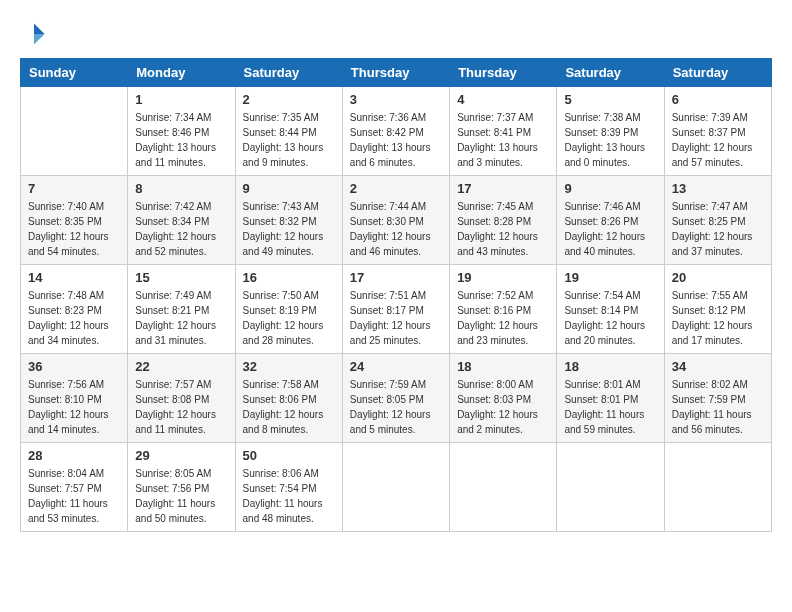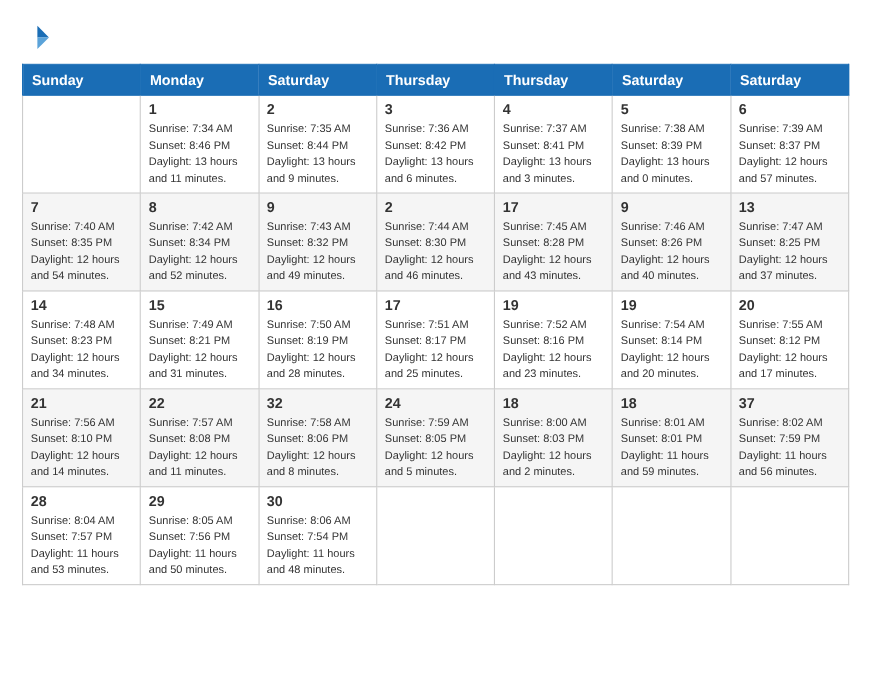--- a/index.html
+++ b/index.html
@@ -211,21 +211,21 @@
           <span class="day-number">19</span>
           <div class="cell-info">Sunrise: 7:54 AM<br>Sunset: 8:14 PM<br>Daylight: 12 hours and 20 minutes.</div>
         </td>
         <td>
           <span class="day-number">20</span>
           <div class="cell-info">Sunrise: 7:55 AM<br>Sunset: 8:12 PM<br>Daylight: 12 hours and 17 minutes.</div>
         </td>
       </tr>
       <tr>
         <td>
-          <span class="day-number">21</span>
+          <span class="day-number">36</span>
           <div class="cell-info">Sunrise: 7:56 AM<br>Sunset: 8:10 PM<br>Daylight: 12 hours and 14 minutes.</div>
         </td>
         <td>
           <span class="day-number">22</span>
           <div class="cell-info">Sunrise: 7:57 AM<br>Sunset: 8:08 PM<br>Daylight: 12 hours and 11 minutes.</div>
         </td>
         <td>
           <span class="day-number">32</span>
           <div class="cell-info">Sunrise: 7:58 AM<br>Sunset: 8:06 PM<br>Daylight: 12 hours and 8 minutes.</div>
         </td>
@@ -235,35 +235,35 @@
         </td>
         <td>
           <span class="day-number">18</span>
           <div class="cell-info">Sunrise: 8:00 AM<br>Sunset: 8:03 PM<br>Daylight: 12 hours and 2 minutes.</div>
         </td>
         <td>
           <span class="day-number">18</span>
           <div class="cell-info">Sunrise: 8:01 AM<br>Sunset: 8:01 PM<br>Daylight: 11 hours and 59 minutes.</div>
         </td>
         <td>
-          <span class="day-number">37</span>
+          <span class="day-number">34</span>
           <div class="cell-info">Sunrise: 8:02 AM<br>Sunset: 7:59 PM<br>Daylight: 11 hours and 56 minutes.</div>
         </td>
       </tr>
       <tr>
         <td>
           <span class="day-number">28</span>
           <div class="cell-info">Sunrise: 8:04 AM<br>Sunset: 7:57 PM<br>Daylight: 11 hours and 53 minutes.</div>
         </td>
         <td>
           <span class="day-number">29</span>
           <div class="cell-info">Sunrise: 8:05 AM<br>Sunset: 7:56 PM<br>Daylight: 11 hours and 50 minutes.</div>
         </td>
         <td>
-          <span class="day-number">30</span>
+          <span class="day-number">50</span>
           <div class="cell-info">Sunrise: 8:06 AM<br>Sunset: 7:54 PM<br>Daylight: 11 hours and 48 minutes.</div>
         </td>
         <td class="empty"></td>
         <td class="empty"></td>
         <td class="empty"></td>
         <td class="empty"></td>
       </tr>
     </tbody>
 </table>
 

